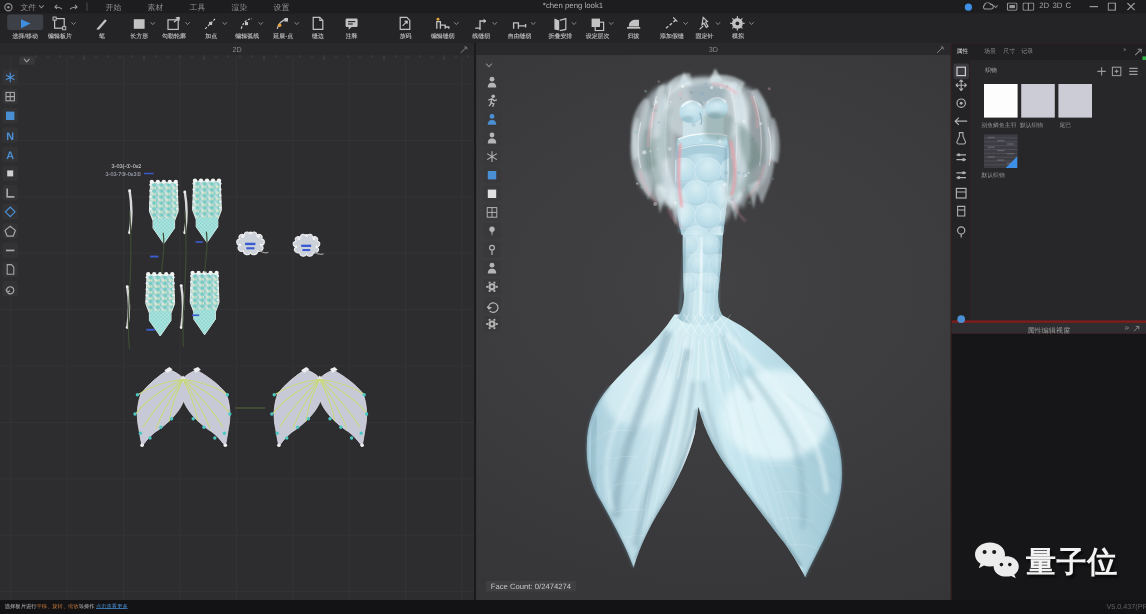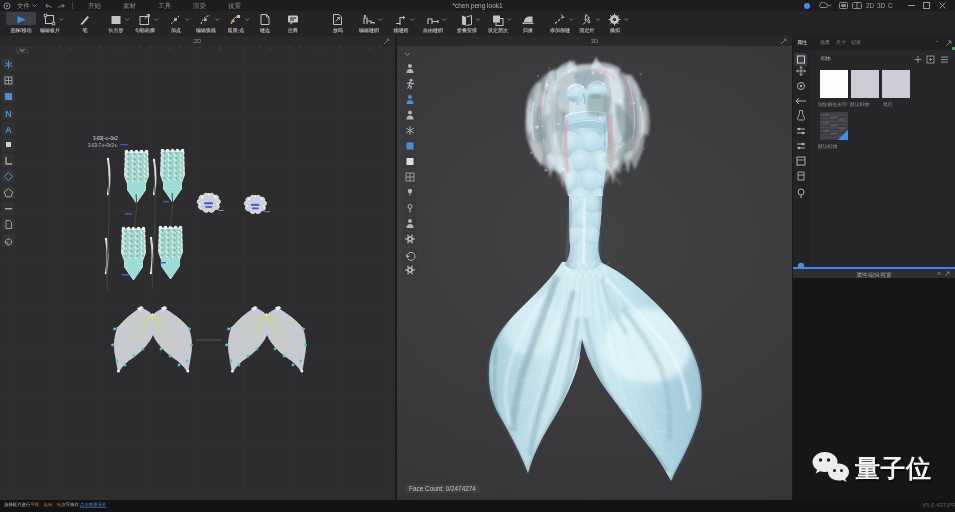--- a/index.html
+++ b/index.html
@@ -9,21 +9,21 @@
 #titlebar .m { position:absolute; top:1.5px; color:#8f8f8f; font-size:6.5px; }
 #toolbar { position:absolute; left:0; top:11px; width:955px; height:25px; background:#242427; }
 .tlab { position:absolute; font-size:8px; font-weight:700; color:#adadad; white-space:nowrap; transform:scale(0.62); transform-origin:center 0; }
 #p2d { position:absolute; left:0; top:36px; width:395px; height:464px; background:#2d2d2f; }
 #p2dhead { position:absolute; left:0; top:0; width:395px; height:10px; background:#29292b; color:#8c8c8c; }
 #p3d { position:absolute; left:397px; top:36px; width:395px; height:464px; background:#3a3a3c; }
 #p3dhead { position:absolute; left:0; top:0; width:395px; height:10px; background:#29292b; color:#8c8c8c; }
 #p3dview { position:absolute; left:0; top:10px; width:395px; height:454px; overflow:hidden;
   background:radial-gradient(ellipse 430px 330px at 50% 42%, #424244 0%, #3b3b3d 55%, #343436 100%); }
 #facecount { position:absolute; left:8px; top:437px; background:#3f3f41; color:#c6c6c6; font-size:8px; transform:scale(0.8); transform-origin:0 50%; padding:1px 5px; white-space:nowrap;}
-#pr { position:absolute; left:793px; top:36px; width:162px; height:464px; background:#3b82f6; }
+#pr { position:absolute; left:793px; top:36px; width:162px; height:464px; background:#7f1d1d; }
 #prtabs { position:absolute; left:0; top:0; width:162px; height:14px; background:#202023; color:#8a8a8a; }
 #prtabs span { position:absolute; top:3px; font-size:8px; transform:scale(0.62); transform-origin:0 0; }
 #prstrip { position:absolute; left:0; top:14px; width:16px; height:217px; background:#232326; }
 #prmain { position:absolute; left:16px; top:14px; width:146px; height:217px; background:#27272a; }
 #prbar { position:absolute; left:0; top:233px; width:162px; height:9px; background:#2e2e31; }
 #prdark { position:absolute; left:0; top:242px; width:162px; height:222px; background:#161618; }
 .swlab { position:absolute; font-size:8px; color:#9a9a9a; white-space:nowrap; transform:scale(0.6); transform-origin:0 0; }
 #statusbar { position:absolute; left:0; top:500px; width:955px; height:12px; background:#131315; }
 #stxt { position:absolute; left:4px; top:2px; font-size:8px; color:#c0c0c0; white-space:nowrap; transform:scale(0.55); transform-origin:0 0;}
 #ver { position:absolute; right:-12px; top:2px; color:#606060; font-size:8px; transform:scale(0.75); transform-origin:100% 0;}

